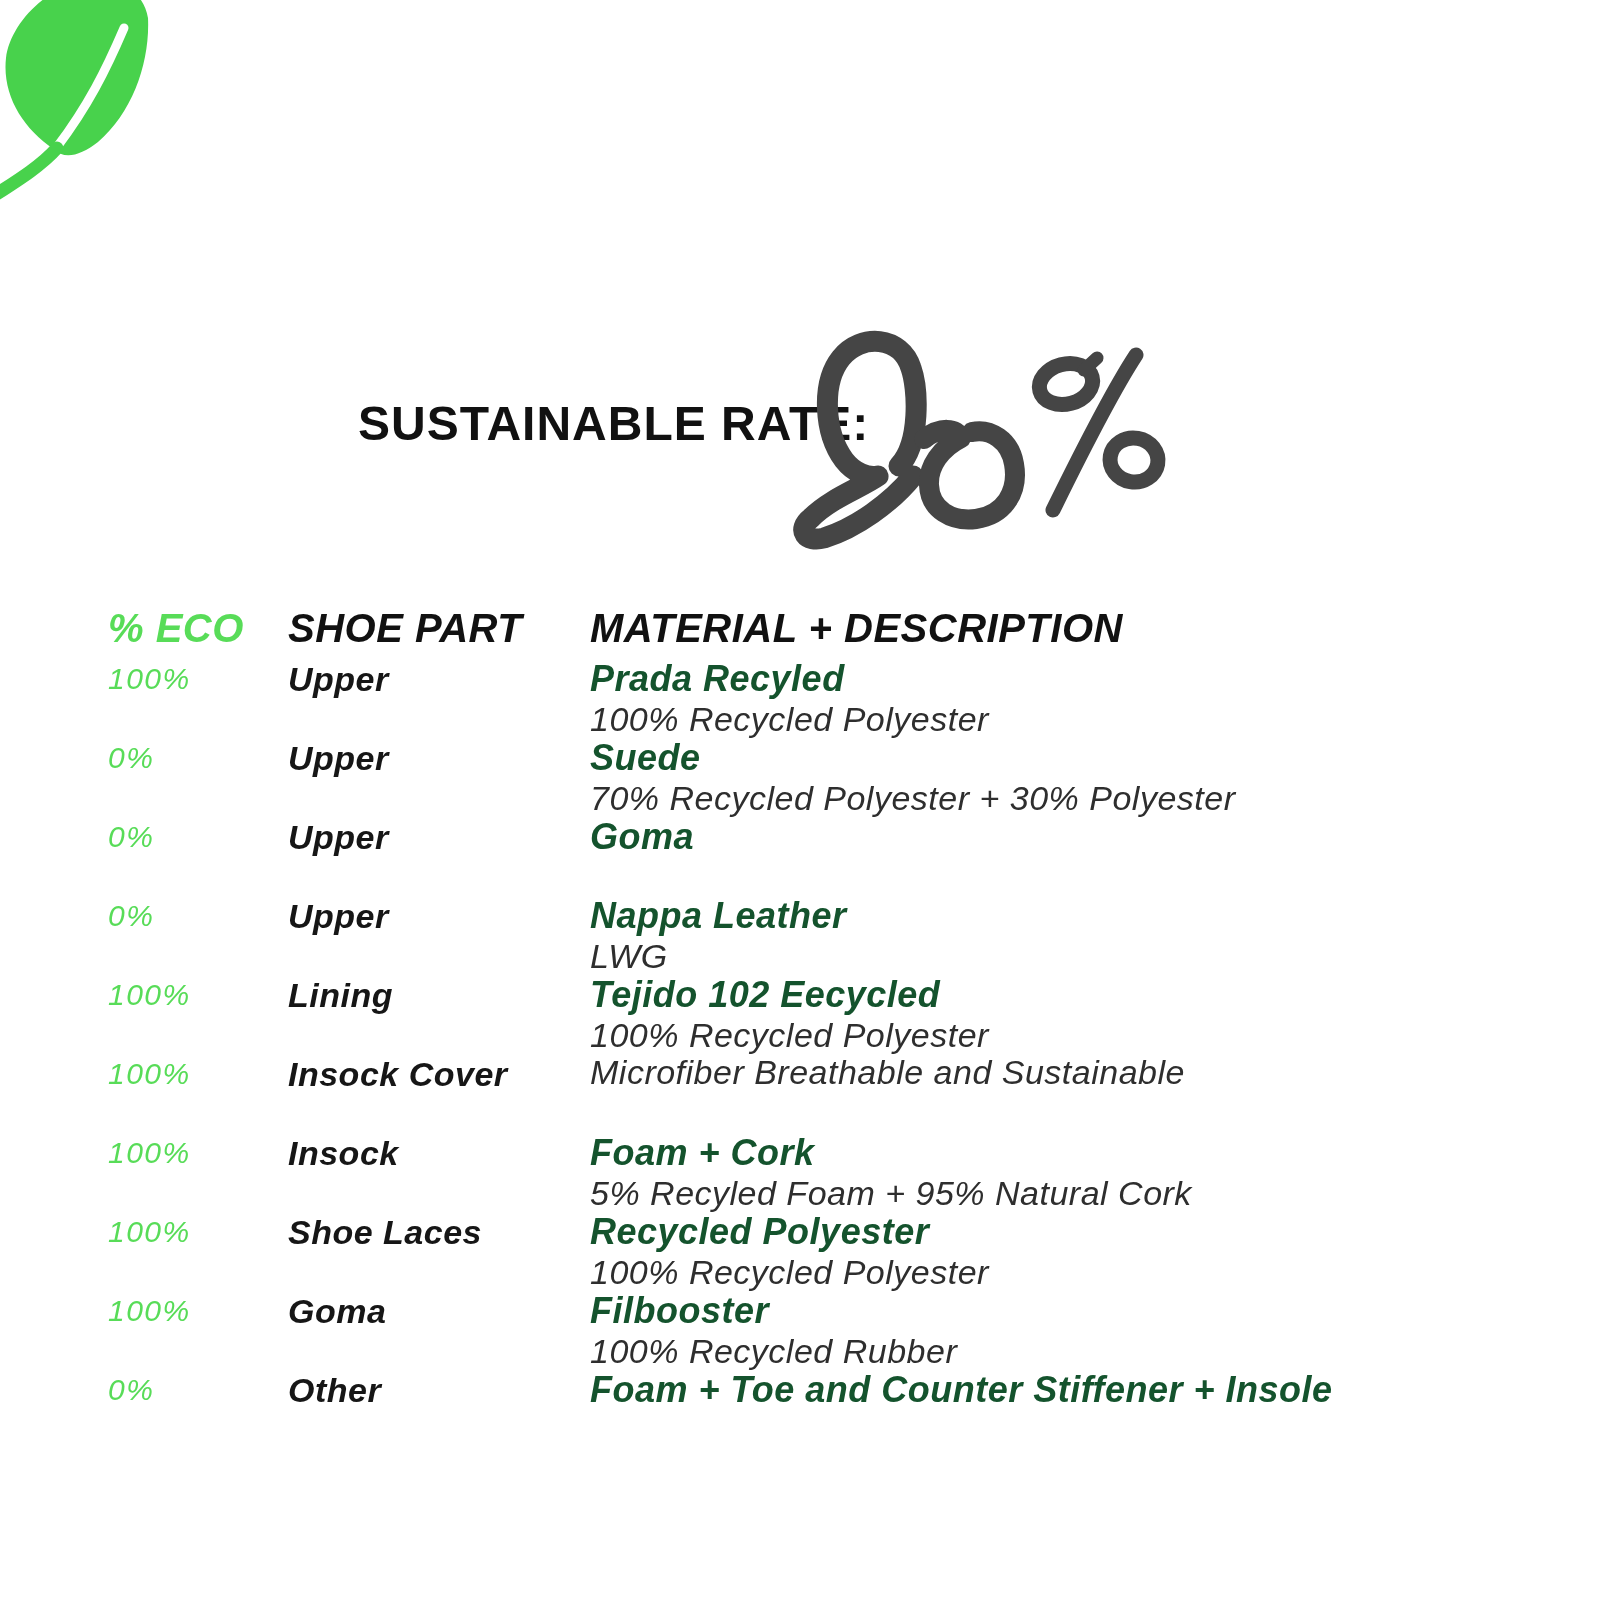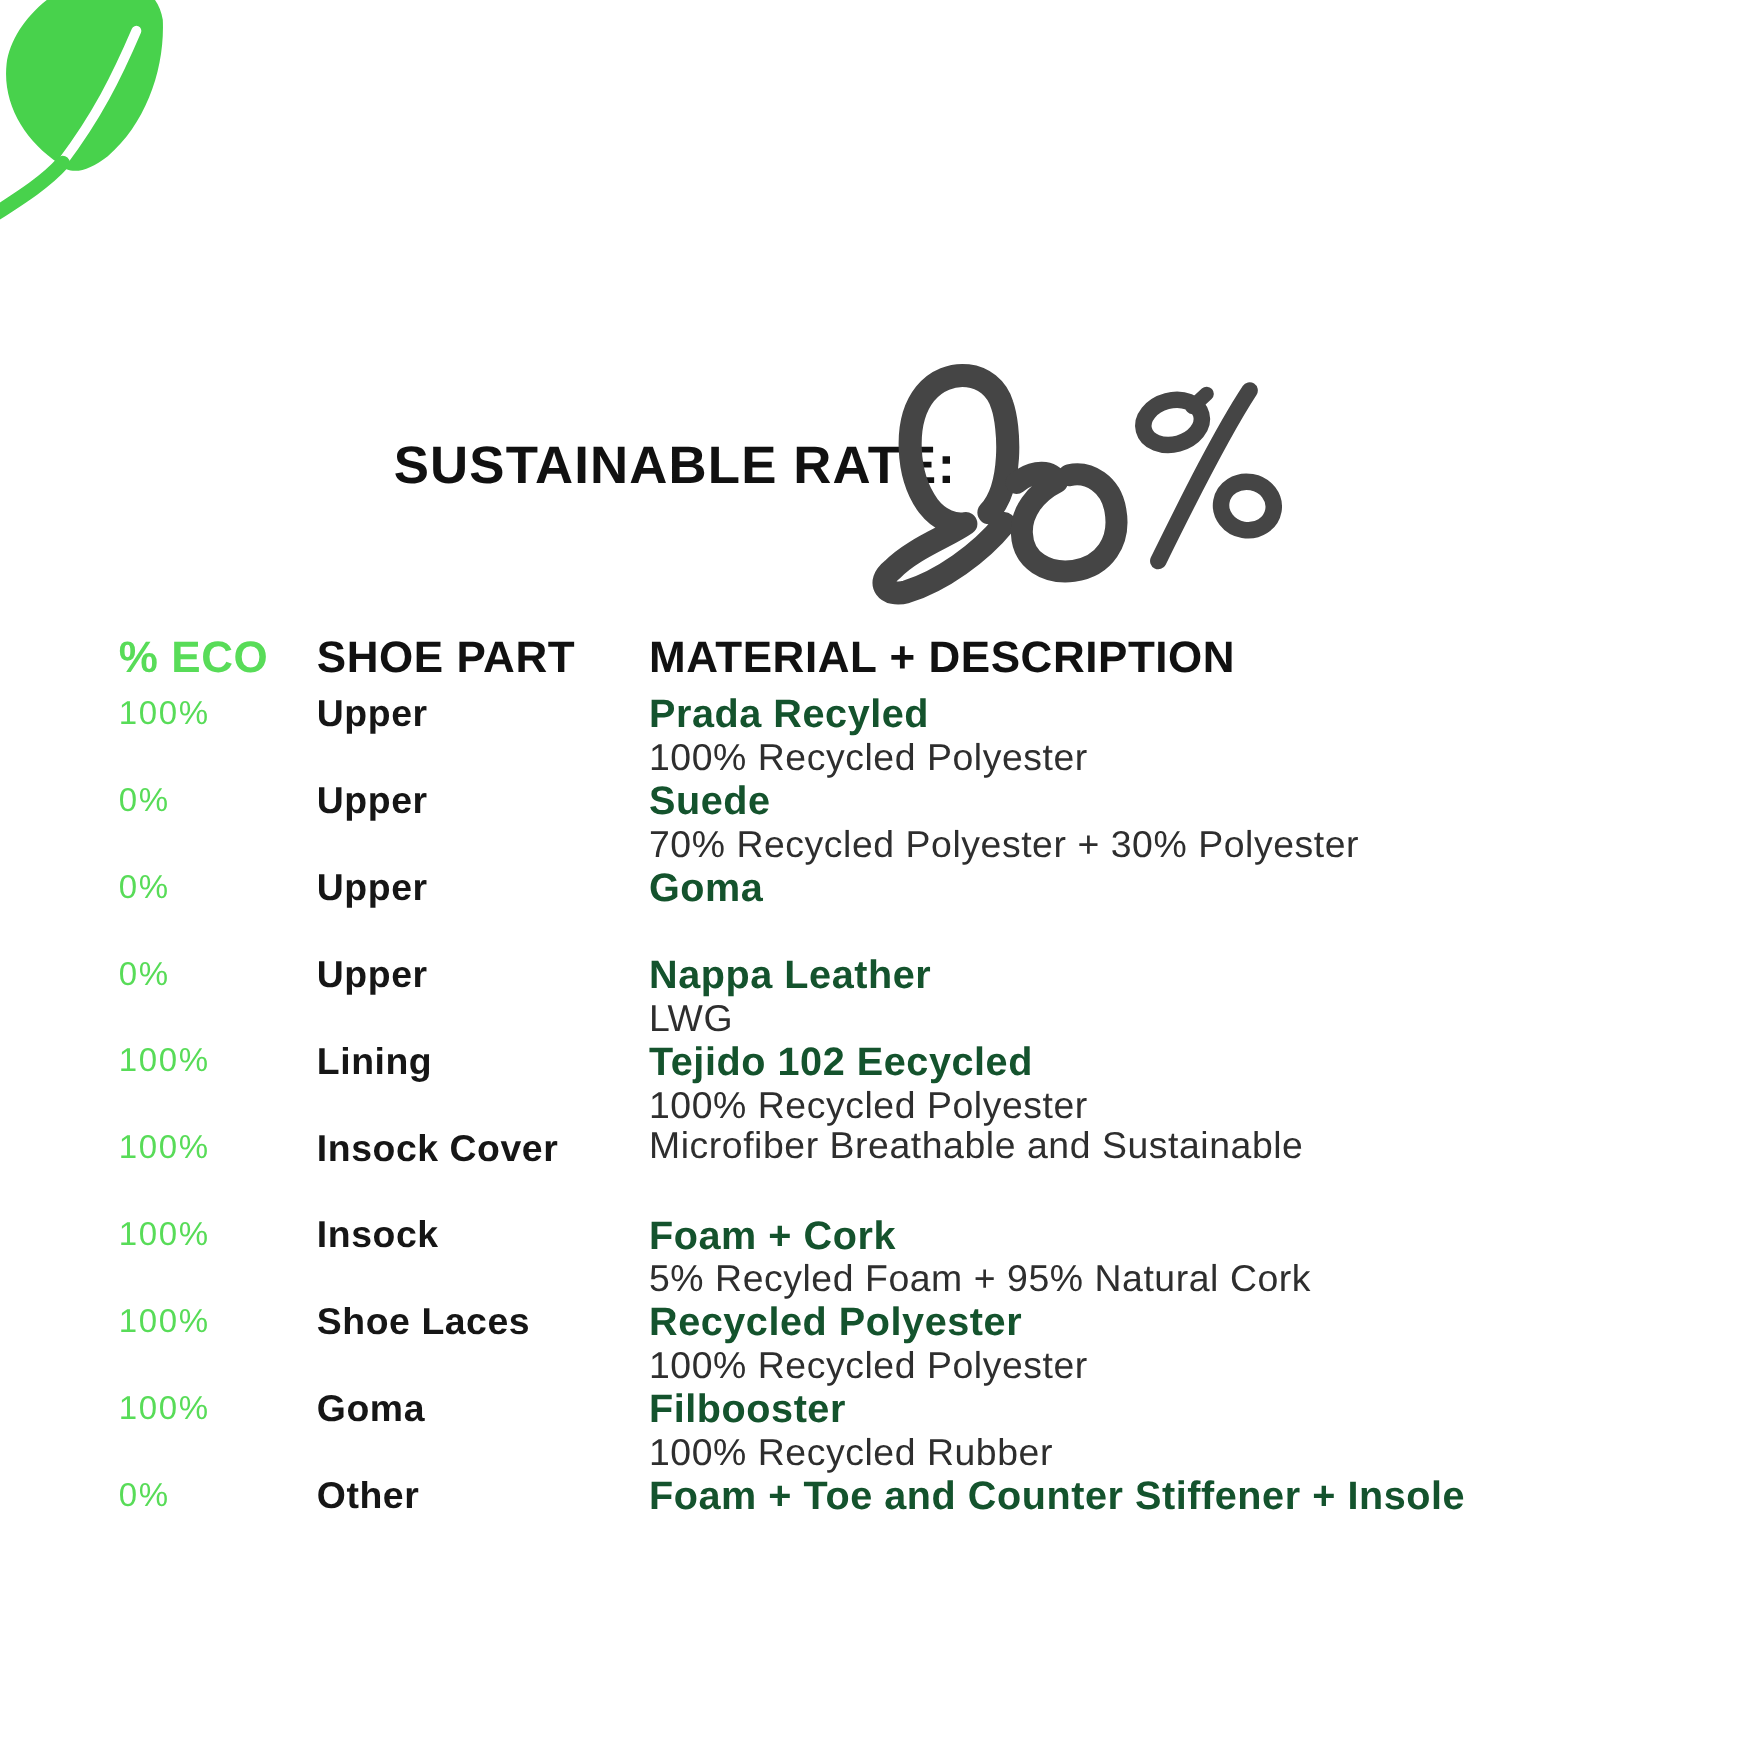--- a/index.html
+++ b/index.html
@@ -10,21 +10,21 @@
   .leaf-svg{position:absolute;left:0;top:0;}
   .rate-label{
     position:absolute;left:358px;top:402px;
     font-size:48px;font-weight:800;letter-spacing:1px;line-height:44px;
     color:var(--ink);white-space:nowrap;
   }
   .rate-script{position:absolute;left:786px;top:328px;}
   .rate-script path,.rate-script ellipse{
     fill:none;stroke:var(--script-gray);stroke-linecap:round;stroke-linejoin:round;
   }
-  .materials{position:absolute;left:108px;top:576px;width:1420px;}
+  .materials{position:absolute;left:108px;top:606px;width:1420px;font-style:italic;}
   .thead{display:grid;grid-template-columns:180px 302px 1fr;margin-bottom:8px;}
   .th{font-size:40px;font-weight:800;letter-spacing:0.5px;line-height:44px;color:var(--ink);white-space:nowrap;}
   .th-eco{color:var(--eco-green);}
   .trow{display:grid;grid-template-columns:180px 302px 1fr;height:79px;}
   .eco-val{font-size:30px;font-weight:500;color:var(--eco-green);line-height:42px;letter-spacing:1.5px;}
   .part-val{font-size:34px;font-weight:600;color:#161616;line-height:42px;letter-spacing:0.5px;}
   .mat-name{font-size:36px;font-weight:700;color:#14532d;line-height:42px;letter-spacing:0.5px;white-space:nowrap;}
   .mat-desc{font-size:34px;font-weight:400;color:#2e2e2e;line-height:38px;letter-spacing:0.5px;white-space:nowrap;min-height:38px;}
 </style>
 </head>

